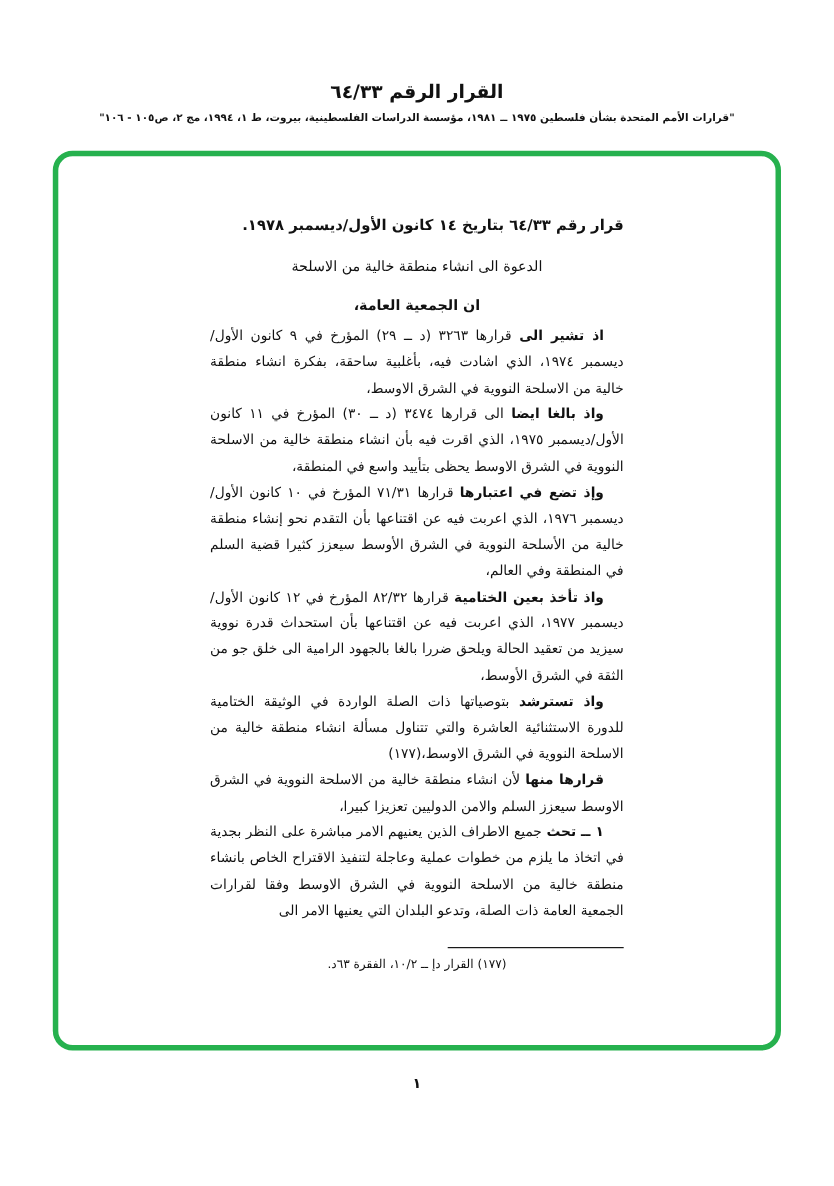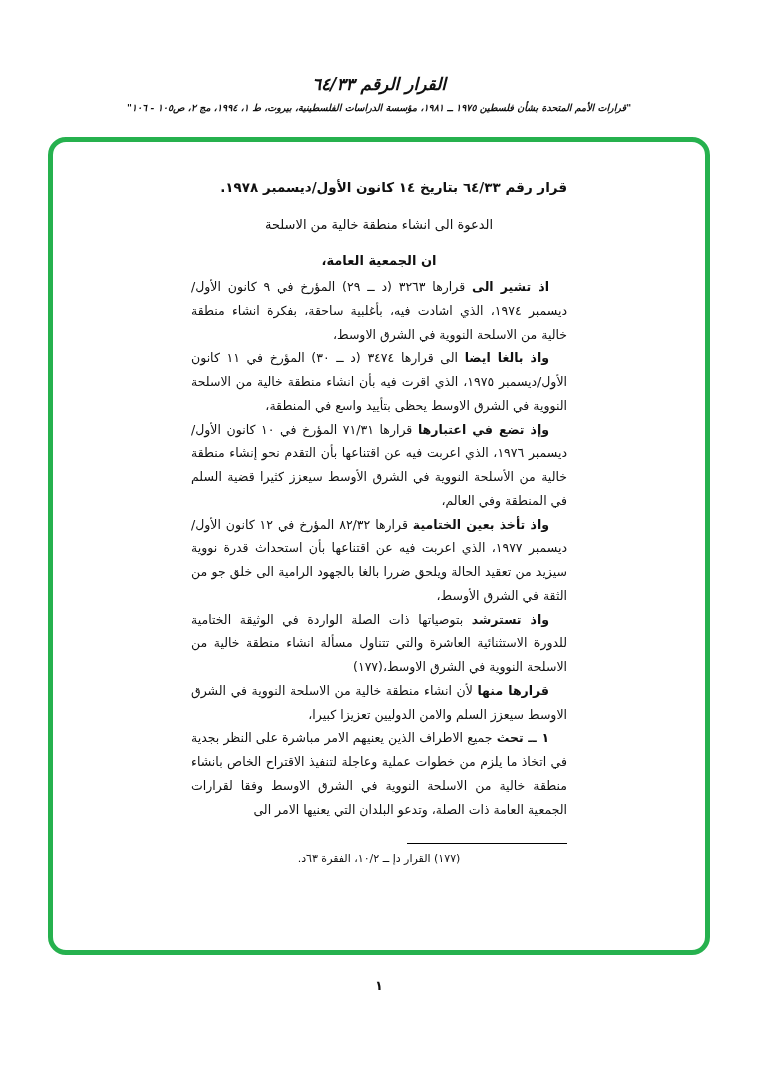--- a/index.html
+++ b/index.html
@@ -13,21 +13,20 @@
     height:1078px;
     background:#ffffff;
     font-family:"DejaVu Sans", sans-serif;
     color:var(--ink);
     position:relative;
     overflow:hidden;
   }
   .doc-header{
     padding-top:74px;
     text-align:center;
-    font-style:italic;
   }
   .doc-title{
     font-size:17px;
     font-weight:bold;
     direction:rtl;
     letter-spacing:.5px;
   }
   .doc-citation{
     margin-top:8px;
     direction:rtl;
@@ -40,21 +39,21 @@
   .green-frame{
     margin:24px auto 0;
     width:662px;
     height:818px;
     border:5px solid var(--green);
     border-radius:18px;
     position:relative;
   }
   .text-column{
     width:376px;
-    margin:34px auto 0;
+    margin:52px auto 0;
     direction:rtl;
   }
   .res-heading{
     font-size:13.5px;
     font-weight:bold;
     text-align:right;
     margin:0 0 14px 0;
     line-height:1.7;
   }
   .res-subtitle{

